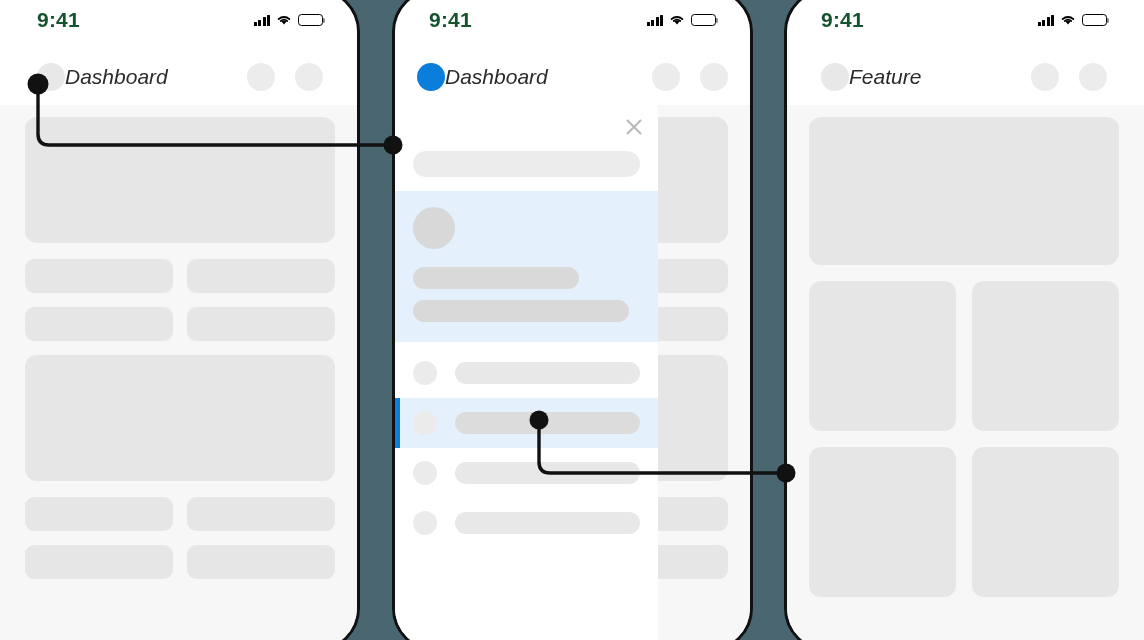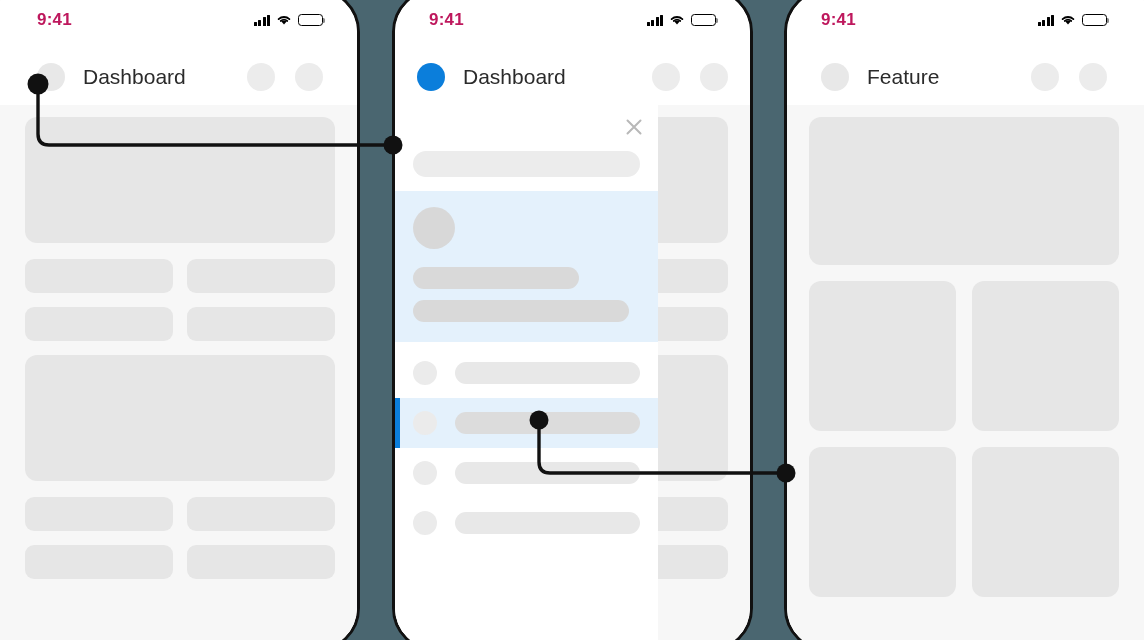--- a/index.html
+++ b/index.html
@@ -54,23 +54,23 @@
     display: flex;
     align-items: center;
     justify-content: space-between;
     padding: 0 34px;
     z-index: 5;
   }
   #phone-1 .statusbar { padding-left: 52px; padding-right: 34px; }
   #phone-3 .statusbar { padding-left: 34px; padding-right: 52px; }
 
   .status-time {
-    font-size: 17px;
+    font-size: 21px;
     font-weight: bold;
-    color: #be185d;
+    color: #14532d;
     letter-spacing: 0.2px;
   }
 
   .status-icons {
     display: flex;
     align-items: center;
     gap: 6px;
   }
 
   .signal-icon { display: flex; align-items: flex-end; gap: 1.5px; height: 11px; }
@@ -118,22 +118,22 @@
     border-radius: 50%;
     background: #e8e8e8;
     flex: 0 0 auto;
   }
   .nav-dot.active { background: #0b7edb; }
   .nav-dot.anchor { background: #e8e8e8; }
 
   .appbar-title {
     font-size: 21px;
     color: #2b2b2b;
-    margin-left: 18px;
     white-space: nowrap;
+    font-style: italic;
   }
 
   .appbar-actions {
     margin-left: auto;
     display: flex;
     gap: 20px;
   }
   .action-dot {
     width: 28px; height: 28px;
     border-radius: 50%;

